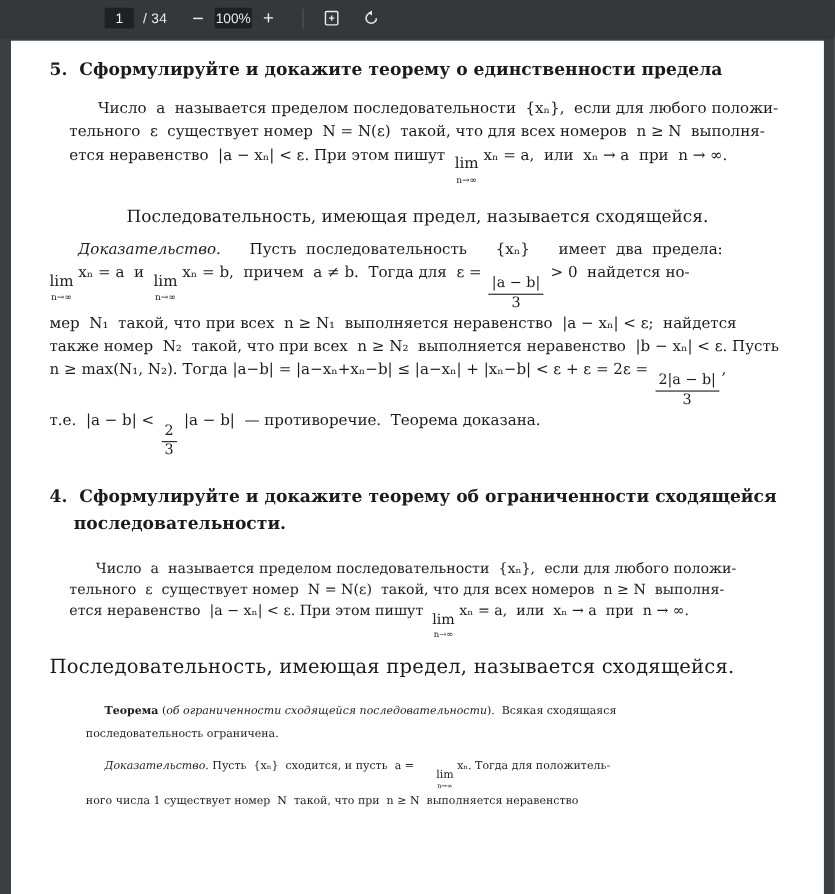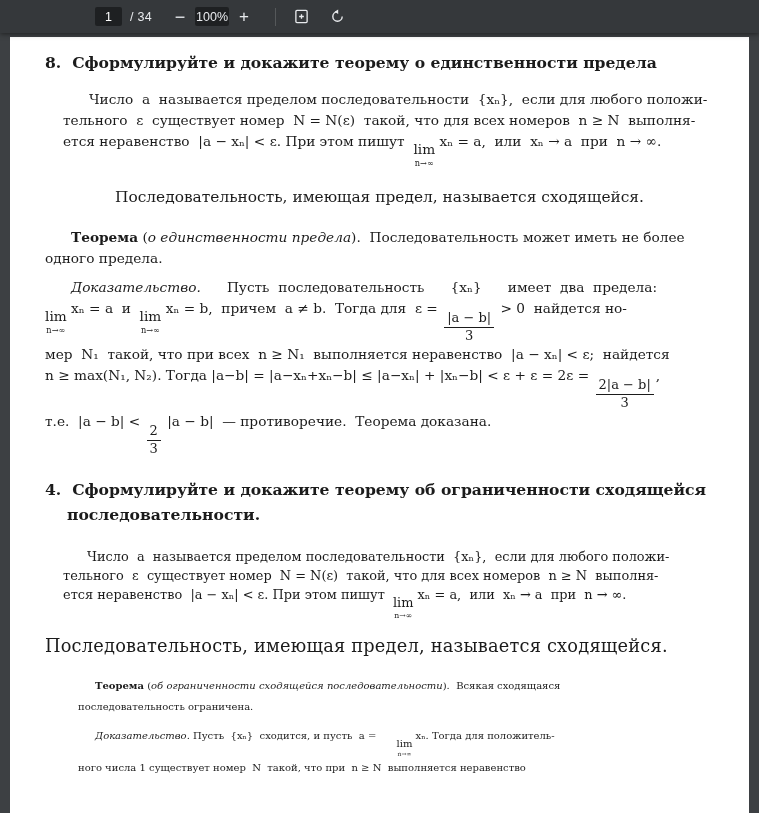--- a/index.html
+++ b/index.html
@@ -89,38 +89,35 @@
         <path d="M8 3 a5 5 0 1 0 5 5" fill="none" stroke="currentColor" stroke-width="1.5"></path>
         <path d="M8.7 0.6 L4.9 3 L8.7 5.4 Z" fill="currentColor"></path>
       </svg>
     </span>
   </button>
 </div>
 
 <div class="viewer">
   <div class="page">
       <div class="blk b-heading" style="margin-top: 0px;">
-        <div class="line"><span>8.  Сформулируйте и докажите теорему о единственности предела</span></div>
+        <div class="line"><span>5.  Сформулируйте и докажите теорему о единственности предела</span></div>
       </div>
       <div class="blk b-para" style="margin-top: 14px; margin-left: 18px; margin-right: 10px;">
         <div class="line" style="text-indent: 26px;"><span>Число  a  называется пределом последовательности  {xₙ},  если для любого положи-</span></div>
         <div class="line"><span>тельного  ε  существует номер  N = N(ε)  такой, что для всех номеров  n ≥ N  выполня-</span></div>
         <div class="line"><span>ется неравенство  |a − xₙ| &lt; ε. При этом пишут  </span><span class="lim"><span class="lim-top">lim</span><span class="lim-sub">n→∞</span></span><span> xₙ = a,  или  xₙ → a  при  n → ∞.</span></div>
       </div>
       <div class="blk b-center" style="margin-top: 18px;">
         <div class="line"><span>Последовательность, имеющая предел, называется сходящейся.</span></div>
       </div>
-      <div class="blk b-para" style="margin-top: 18px;">
-        <div class="line" style="text-indent: 26px;"><span class="bd">Теорема</span><span> (</span><span class="it">о единственности предела</span><span>).  Последовательность может иметь не более</span></div>
-        <div class="line"><span>одного предела.</span></div>
-      </div>
       <div class="blk b-para" style="margin-top: 8px;">
         <div class="line" style="text-indent: 26px;"><span class="it">Доказательство.</span><span>      Пусть  последовательность      {xₙ}      имеет  два  предела:</span></div>
         <div class="line"><span class="lim"><span class="lim-top">lim</span><span class="lim-sub">n→∞</span></span><span> xₙ = a  и  </span><span class="lim"><span class="lim-top">lim</span><span class="lim-sub">n→∞</span></span><span> xₙ = b,  причем  a ≠ b.  Тогда для  ε = </span><span class="frac"><span class="num">|a − b|</span><span class="den">3</span></span><span> &gt; 0  найдется но-</span></div>
         <div class="line"><span>мер  N₁  такой, что при всех  n ≥ N₁  выполняется неравенство  |a − xₙ| &lt; ε;  найдется</span></div>
+        <div class="line"><span>также номер  N₂  такой, что при всех  n ≥ N₂  выполняется неравенство  |b − xₙ| &lt; ε. Пусть</span></div>
         <div class="line"><span>n ≥ max(N₁, N₂). Тогда |a−b| = |a−xₙ+xₙ−b| ≤ |a−xₙ| + |xₙ−b| &lt; ε + ε = 2ε = </span><span class="frac"><span class="num">2|a − b|</span><span class="den">3</span></span><span>,</span></div>
         <div class="line"><span>т.е.  |a − b| &lt; </span><span class="frac"><span class="num">2</span><span class="den">3</span></span><span> |a − b|  — противоречие.  Теорема доказана.</span></div>
       </div>
       <div class="blk b-heading" style="margin-top: 20px;">
         <div class="line"><span>4.  Сформулируйте и докажите теорему об ограниченности сходящейся</span></div>
         <div class="line" style="margin-left: 22px;"><span>последовательности.</span></div>
       </div>
       <div class="blk b-para-sm" style="margin-top: 20px; margin-left: 18px; margin-right: 50px;">
         <div class="line" style="text-indent: 24px;"><span>Число  a  называется пределом последовательности  {xₙ},  если для любого положи-</span></div>
         <div class="line"><span>тельного  ε  существует номер  N = N(ε)  такой, что для всех номеров  n ≥ N  выполня-</span></div>

